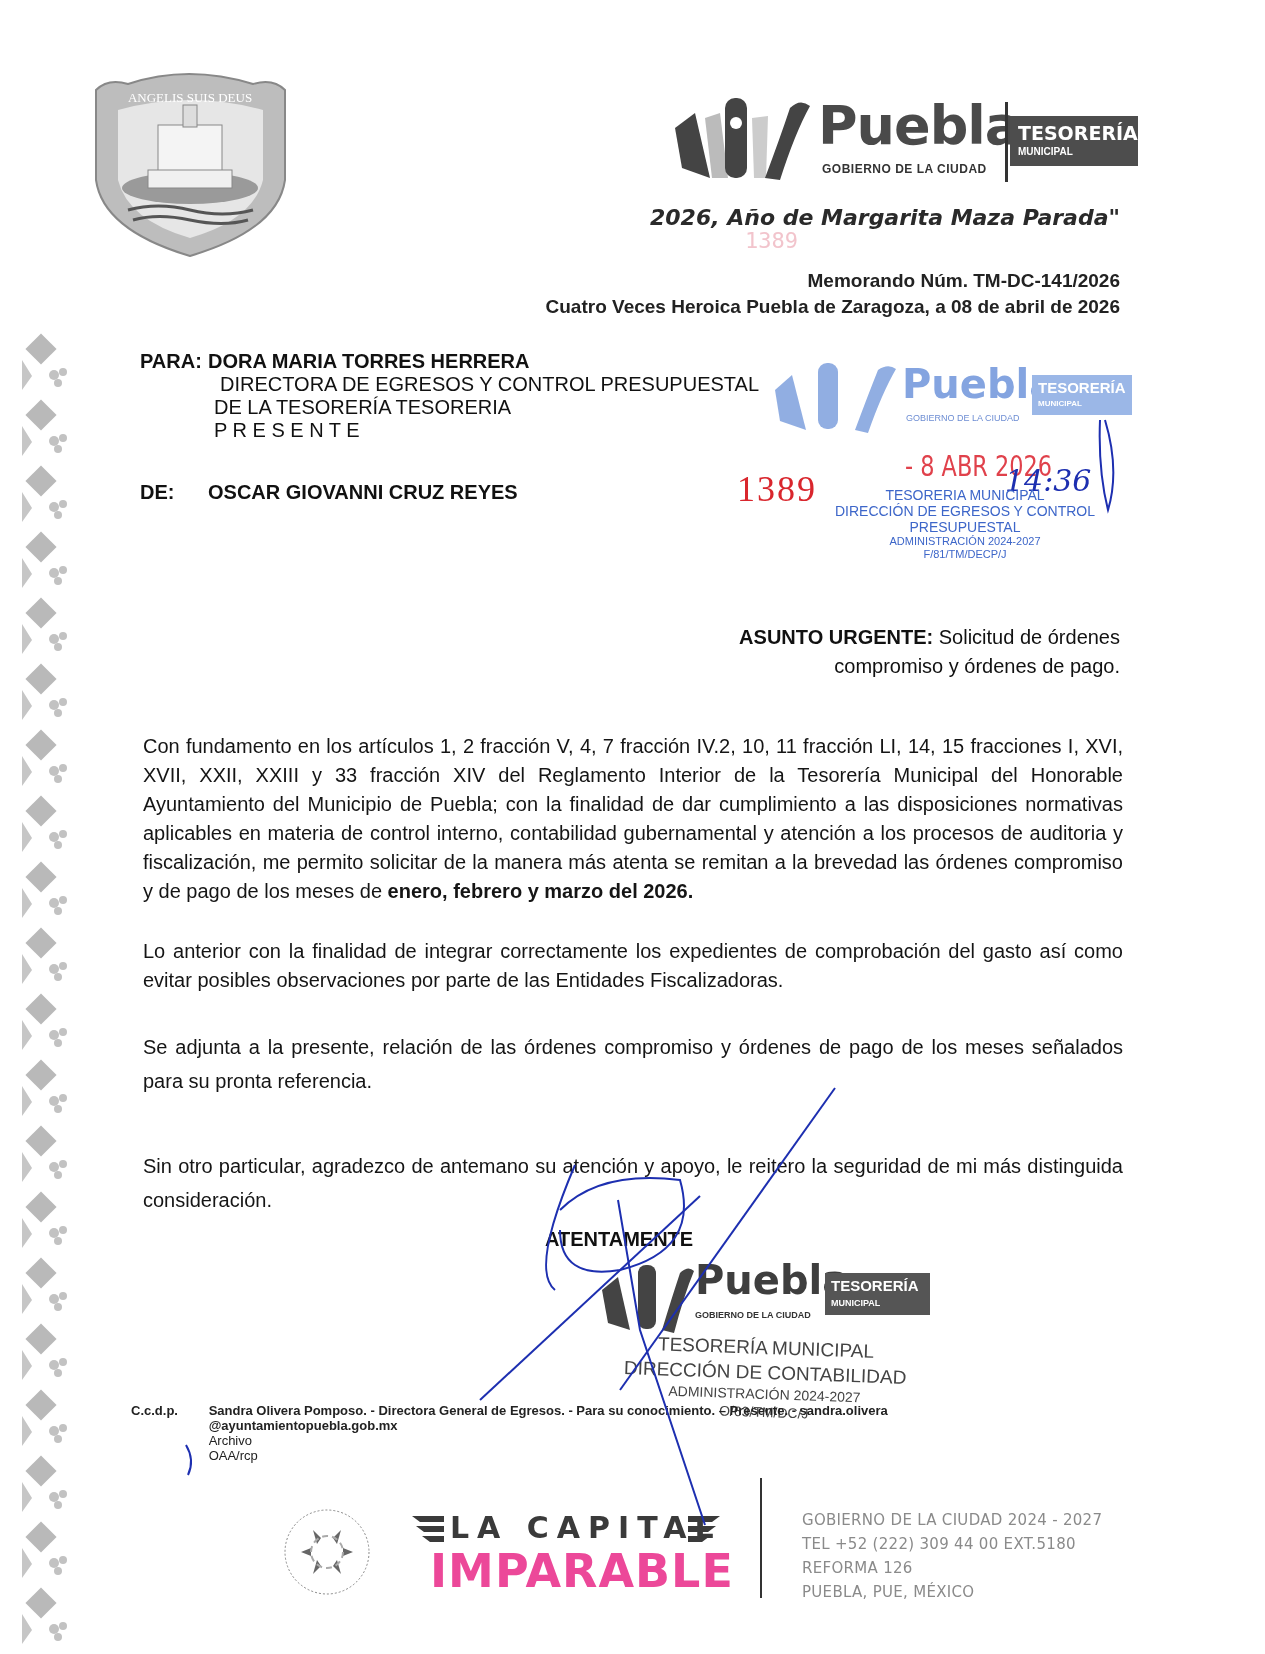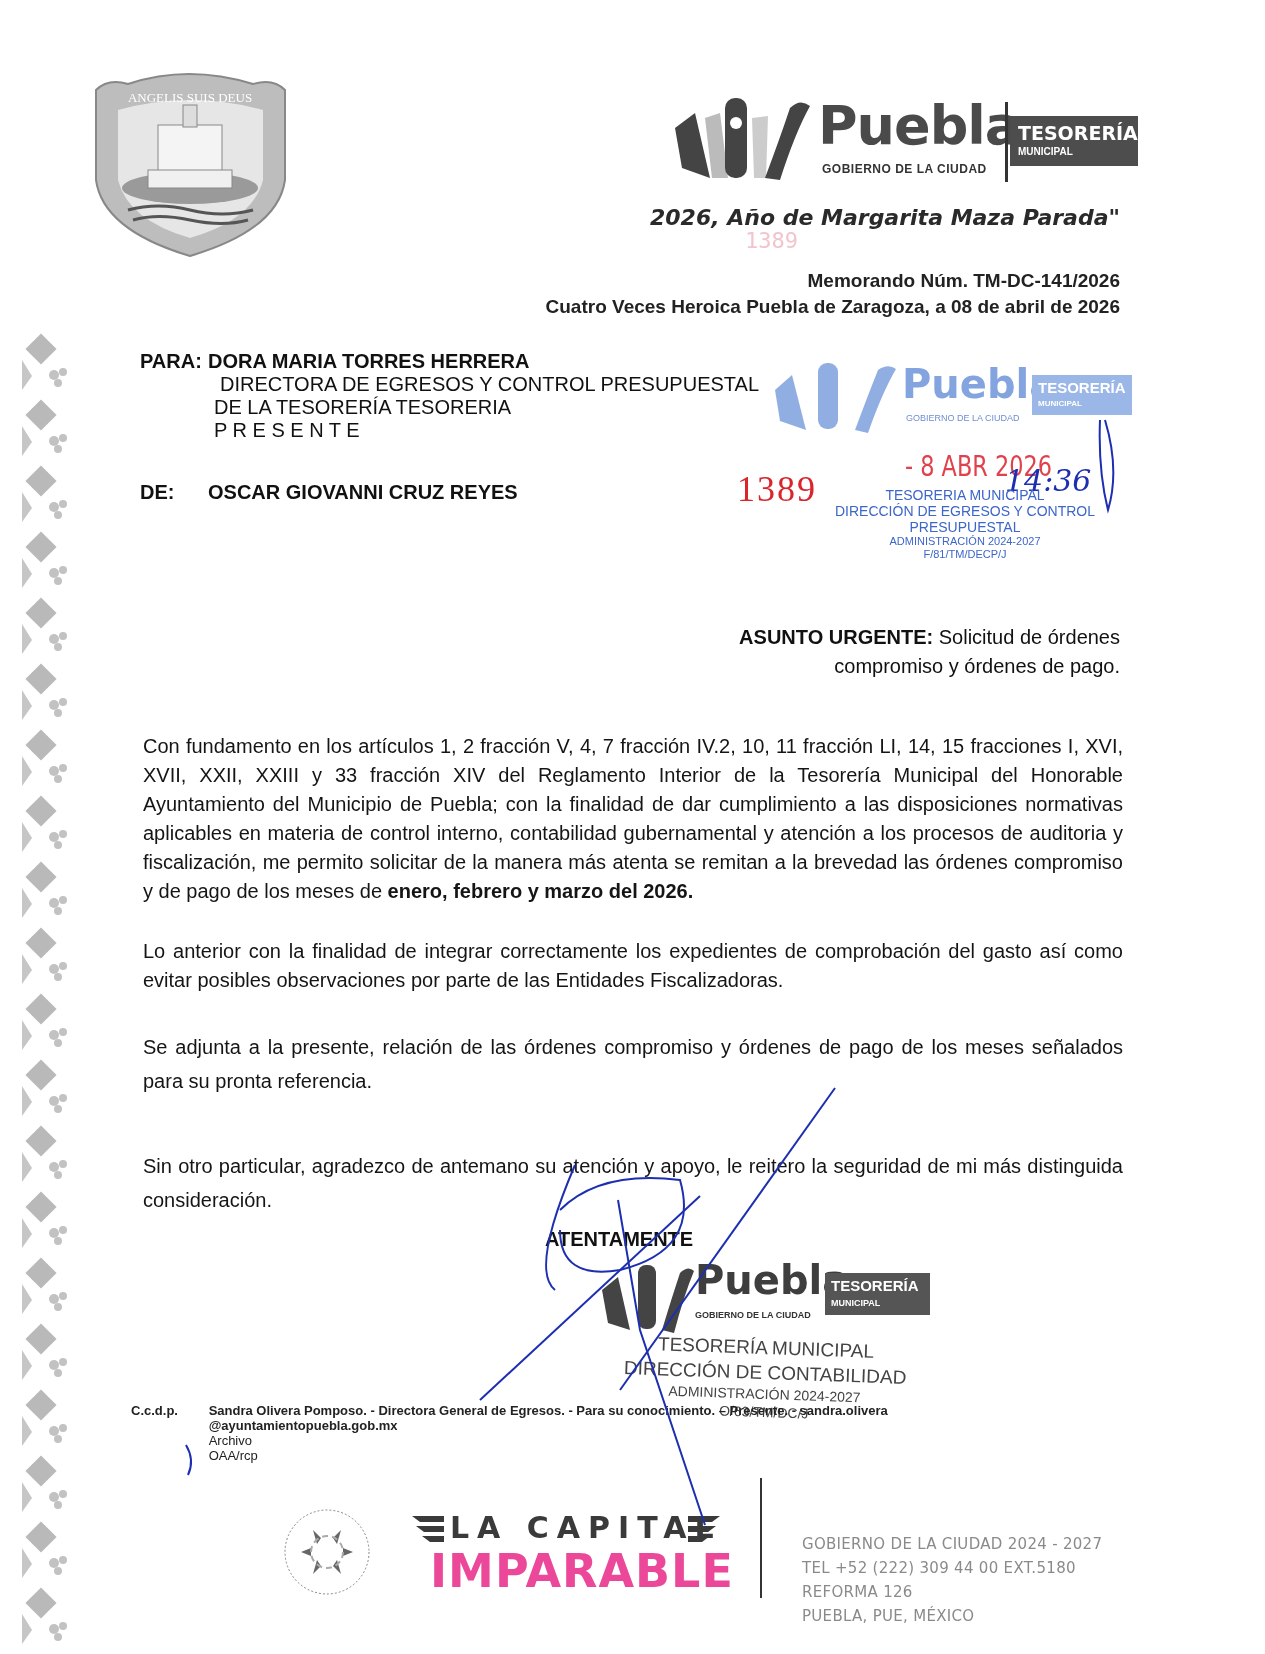--- a/index.html
+++ b/index.html
@@ -59,21 +59,21 @@
   .sig-stamp .small { font-size: 14px; line-height: 18px; }
   .ccdp { left: 131px; top: 1403px; font-size: 13px; font-weight: bold; line-height: 15px; color: #222; }
   .ccdp .lbl { display: inline-block; width: 74px; vertical-align: top; }
   .ccdp .lines { display: inline-block; vertical-align: top; font-weight: normal; }
   .ccdp .lines .first { font-weight: bold; }
   .footer-seal { left: 283px; top: 1508px; width: 88px; height: 88px; }
   .footer-capital { left: 410px; top: 1508px; width: 320px; height: 90px; }
   .footer-capital .line1 { position: absolute; left: 40px; top: 2px; font-size: 30px; letter-spacing: 8px; font-weight: bold; color: #3a3a3a; font-family: "DejaVu Sans", sans-serif; }
   .footer-capital .line2 { position: absolute; left: 20px; top: 36px; font-size: 46px; font-weight: bold; color: #ec4899; font-family: "DejaVu Sans", sans-serif; letter-spacing: 1px; text-align: center; }
   .footer-div { left: 760px; top: 1478px; width: 2px; height: 120px; background: #333; }
-  .footer-info { left: 802px; top: 1508px; font-size: 15px; line-height: 24px; color: #8a8a8a; font-family: "DejaVu Sans", sans-serif; letter-spacing: 0.3px; margin-top: 24px; }
+  .footer-info { left: 802px; top: 1508px; font-size: 15px; line-height: 24px; color: #8a8a8a; font-family: "DejaVu Sans", sans-serif; letter-spacing: 0.3px; }
   .pen { left: 0; top: 0; width: 1265px; height: 1654px; pointer-events: none; }
 </style>
 </head>
 <body>
 
 <svg class="abs border-strip" viewBox="0 0 80 1324" preserveAspectRatio="none">
   <defs>
     <g id="motif">
       <rect x="30" y="8" width="22" height="22" transform="rotate(45 41 19)" fill="#b9b9b9"></rect>
       <circle cx="54" cy="45" r="5" fill="#c2c2c2"></circle>

